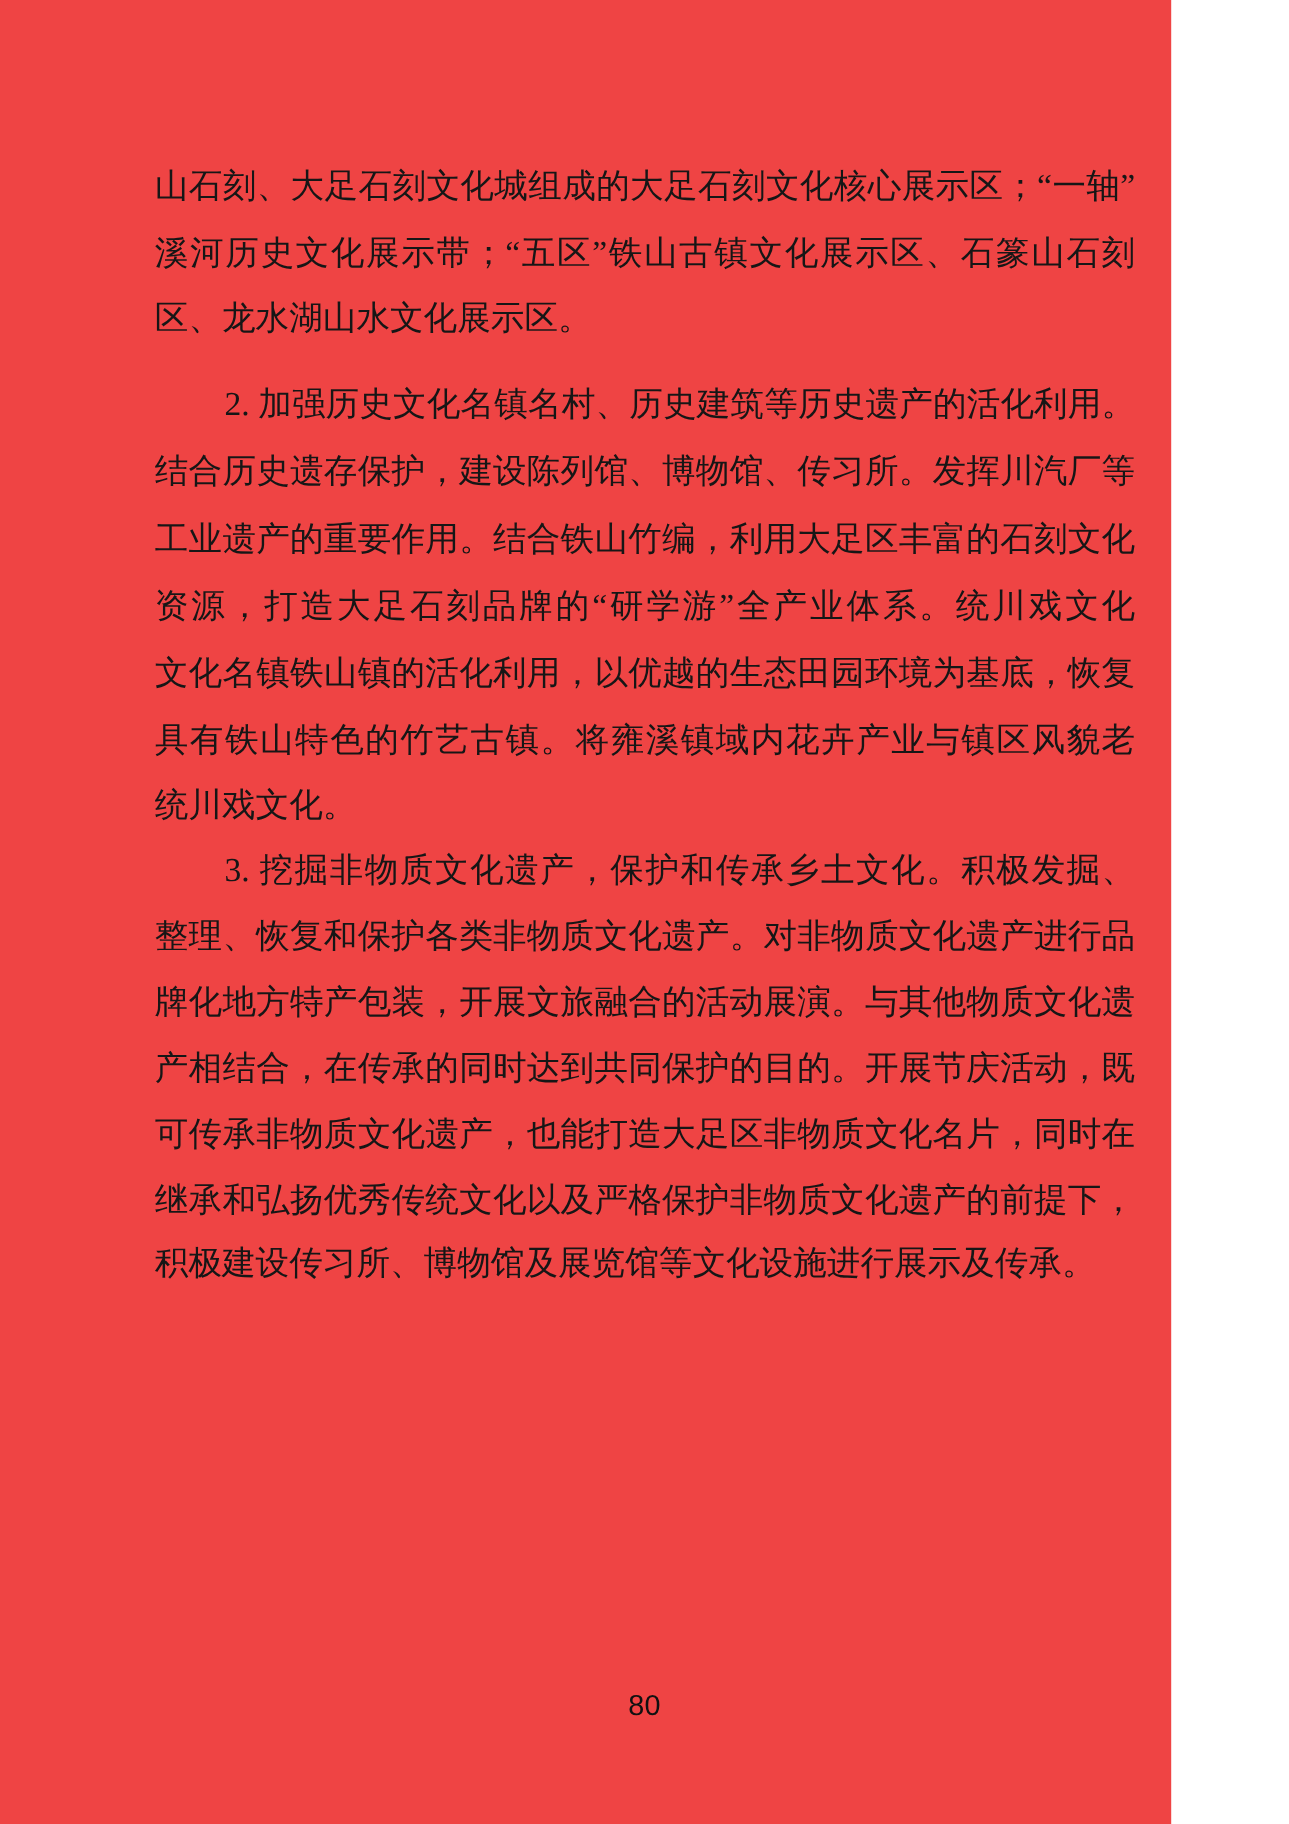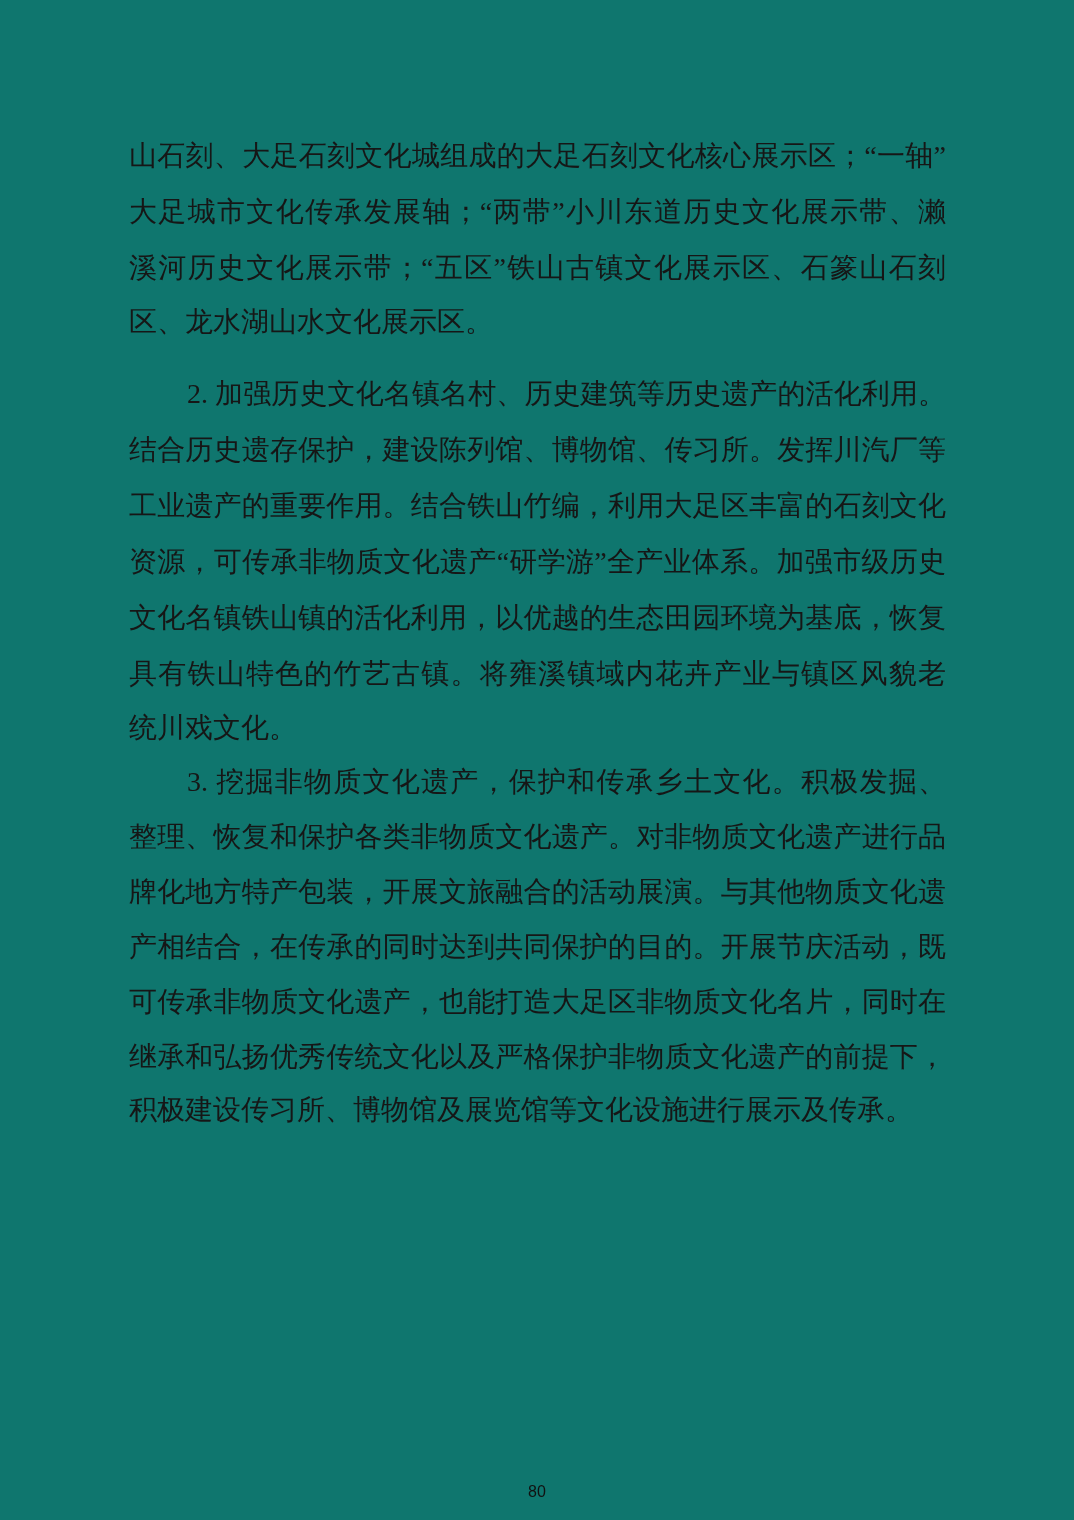--- a/index.html
+++ b/index.html
@@ -11,23 +11,23 @@
     width: 1074px;
     height: 1520px;
     position: relative;
     font-family: "Liberation Serif", serif;
     color: #161616;
   }
   .page {
     position: absolute;
     left: 0;
     top: 0;
-    width: 1074px;
+    width: 976px;
     height: 1520px;
-    background: #0f766e;
+    background: #ef4444;
     overflow: hidden;
   }
   .content {
     position: absolute;
     left: 129px;
     top: 128px;
     width: 817px;
   }
   .para {
     font-size: 28px;
@@ -49,45 +49,44 @@
   }
   .line.last {
     text-align-last: left;
     font-family: Liberation Mono, monospace;
   }
   .line.indent {
     padding-left: 58px;
   }
   .page-number {
     position: absolute;
-    top: 1483px;
+    top: 1408px;
     left: 0;
     width: 1074px;
     text-align: center;
-    font-size: 16px;
+    font-size: 24px;
     font-family: "Liberation Sans", sans-serif;
     color: #111111;
   }
 </style>
 </head>
 <body>
 
 <div class="page">
   <div class="content">
     <div class="para para-1">
         <div class="line">山石刻、大足石刻文化城组成的大足石刻文化核心展示区；“一轴”</div>
-        <div class="line">大足城市文化传承发展轴；“两带”小川东道历史文化展示带、濑</div>
         <div class="line">溪河历史文化展示带；“五区”铁山古镇文化展示区、石篆山石刻</div>
         <div class="line last">区、龙水湖山水文化展示区。</div>
       </div>
     <div class="para para-2">
         <div class="line indent">2. 加强历史文化名镇名村、历史建筑等历史遗产的活化利用。</div>
         <div class="line">结合历史遗存保护，建设陈列馆、博物馆、传习所。发挥川汽厂等</div>
         <div class="line">工业遗产的重要作用。结合铁山竹编，利用大足区丰富的石刻文化</div>
-        <div class="line">资源，可传承非物质文化遗产“研学游”全产业体系。加强市级历史</div>
+        <div class="line">资源，打造大足石刻品牌的“研学游”全产业体系。统川戏文化</div>
         <div class="line">文化名镇铁山镇的活化利用，以优越的生态田园环境为基底，恢复</div>
         <div class="line">具有铁山特色的竹艺古镇。将雍溪镇域内花卉产业与镇区风貌老</div>
         <div class="line last">统川戏文化。</div>
       </div>
     <div class="para para-3">
         <div class="line indent">3. 挖掘非物质文化遗产，保护和传承乡土文化。积极发掘、</div>
         <div class="line">整理、恢复和保护各类非物质文化遗产。对非物质文化遗产进行品</div>
         <div class="line">牌化地方特产包装，开展文旅融合的活动展演。与其他物质文化遗</div>
         <div class="line">产相结合，在传承的同时达到共同保护的目的。开展节庆活动，既</div>
         <div class="line">可传承非物质文化遗产，也能打造大足区非物质文化名片，同时在</div>

